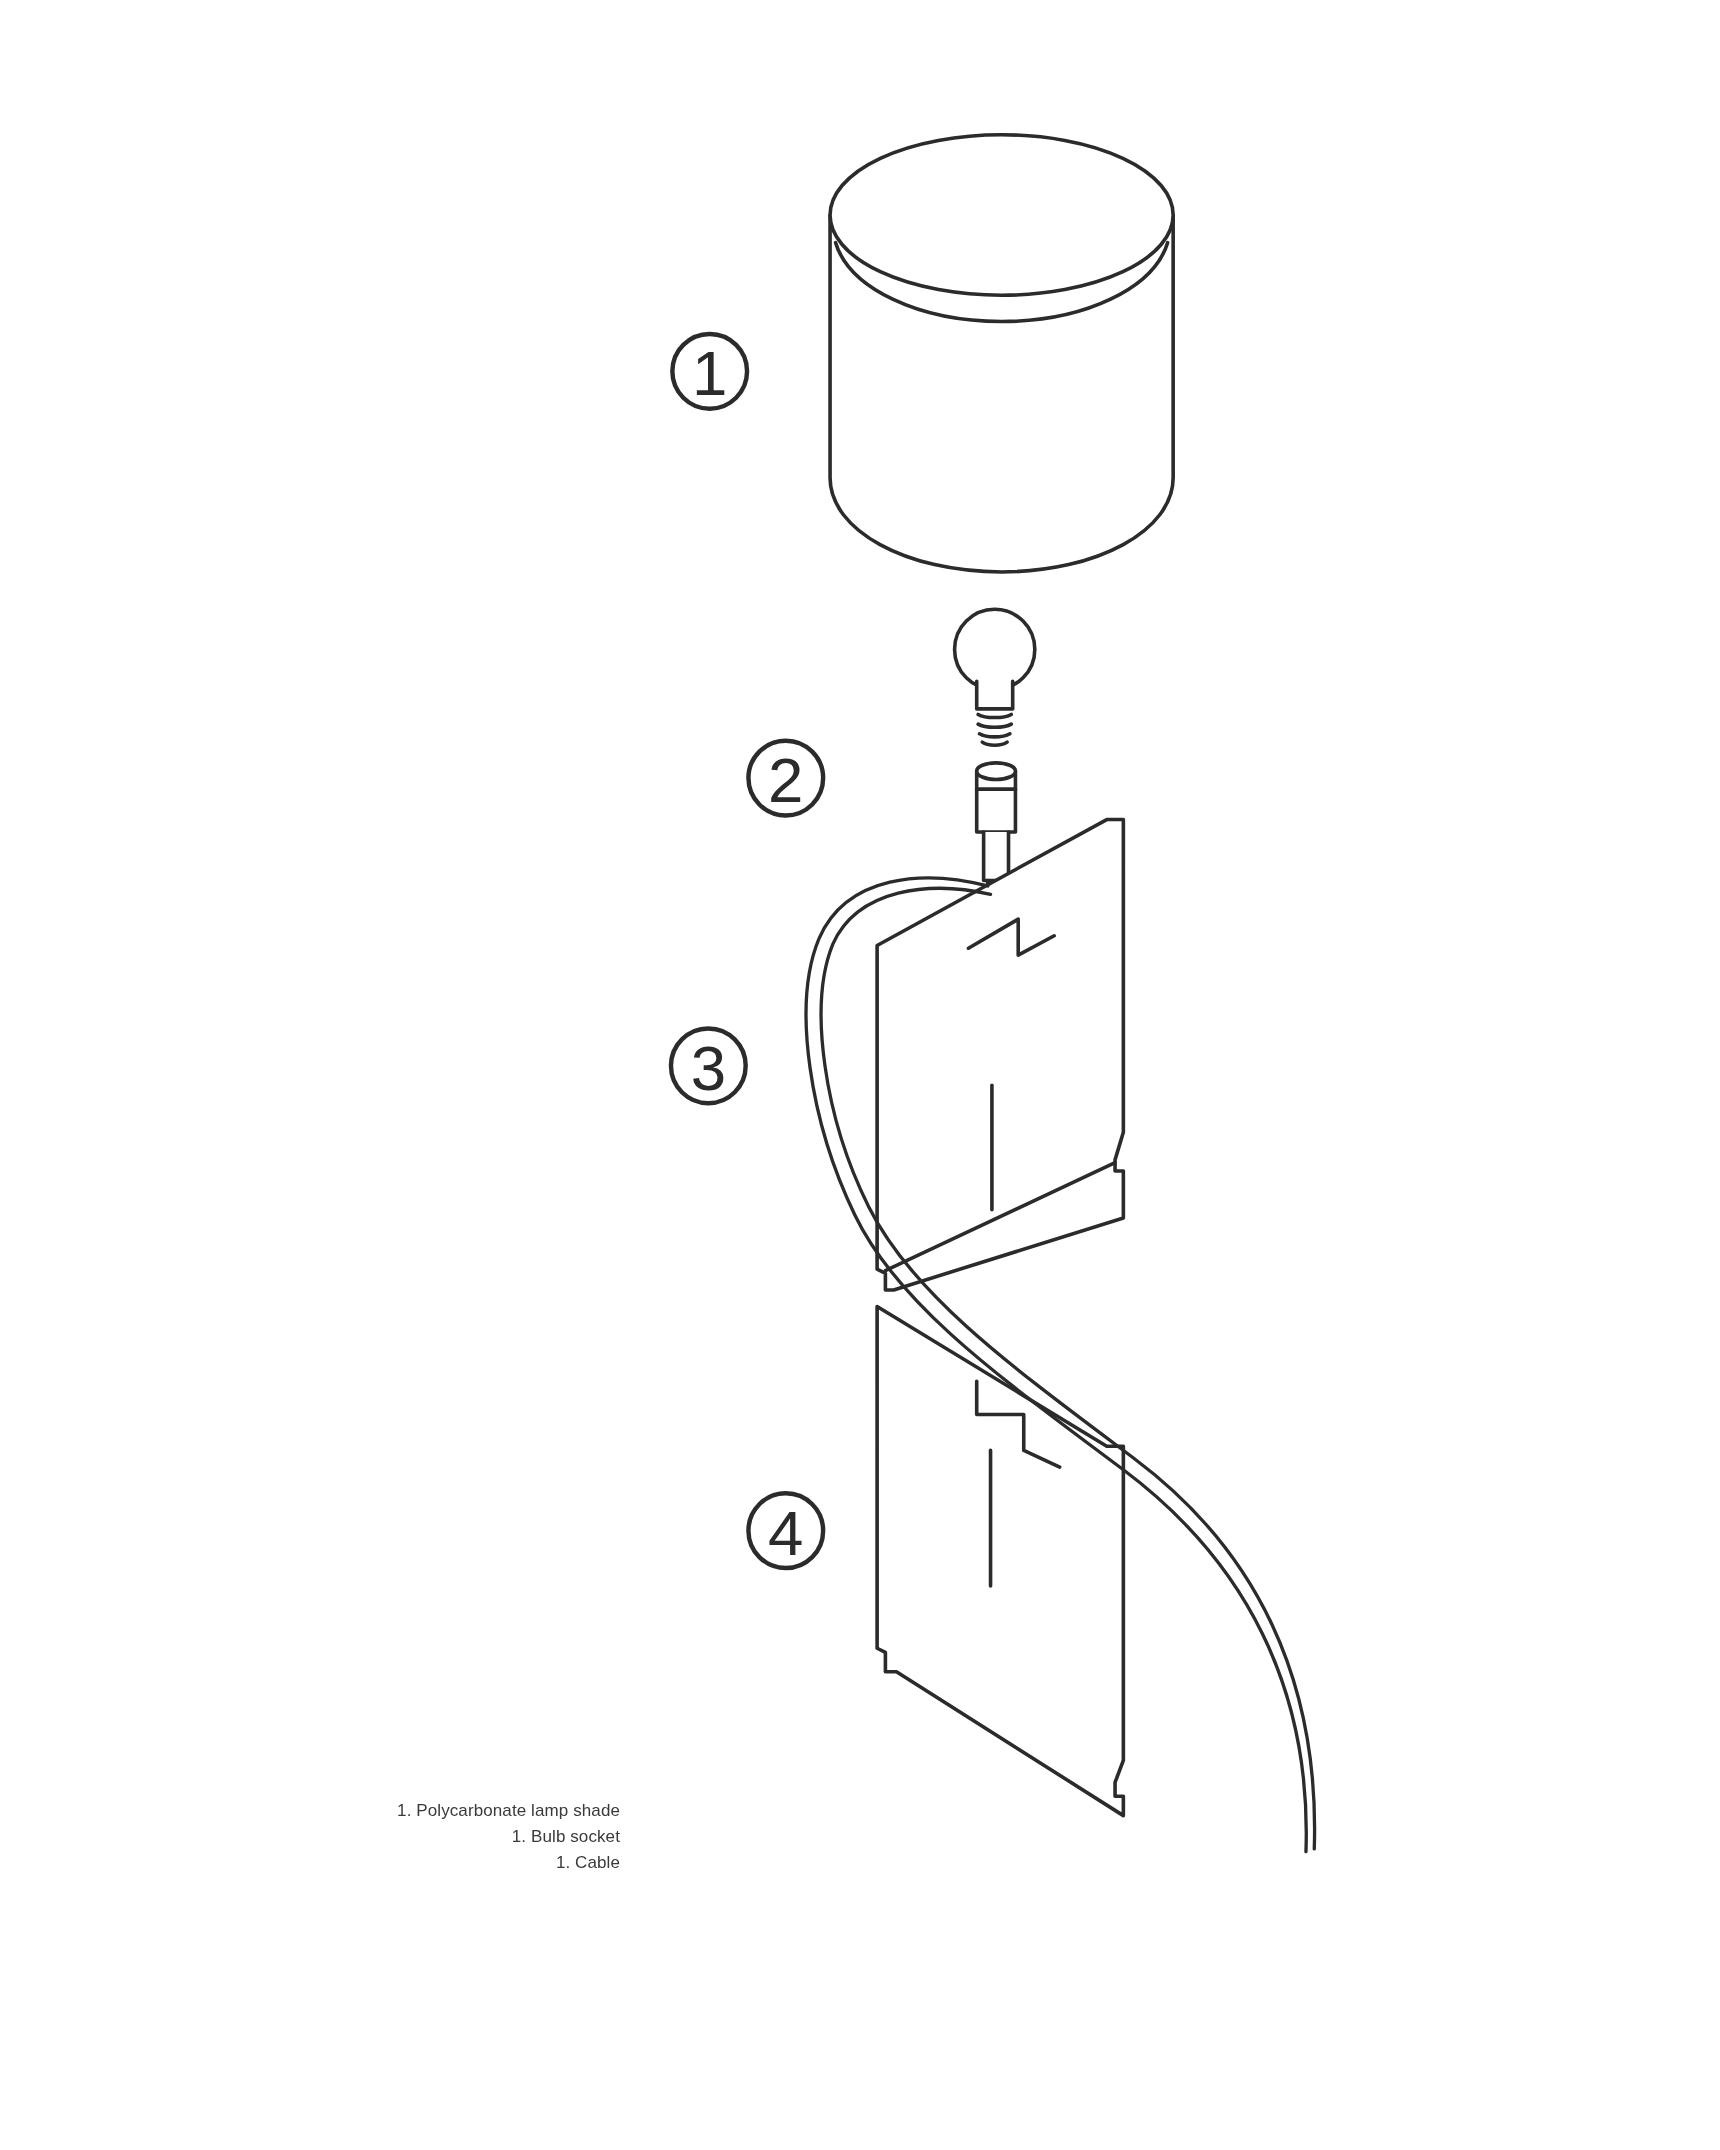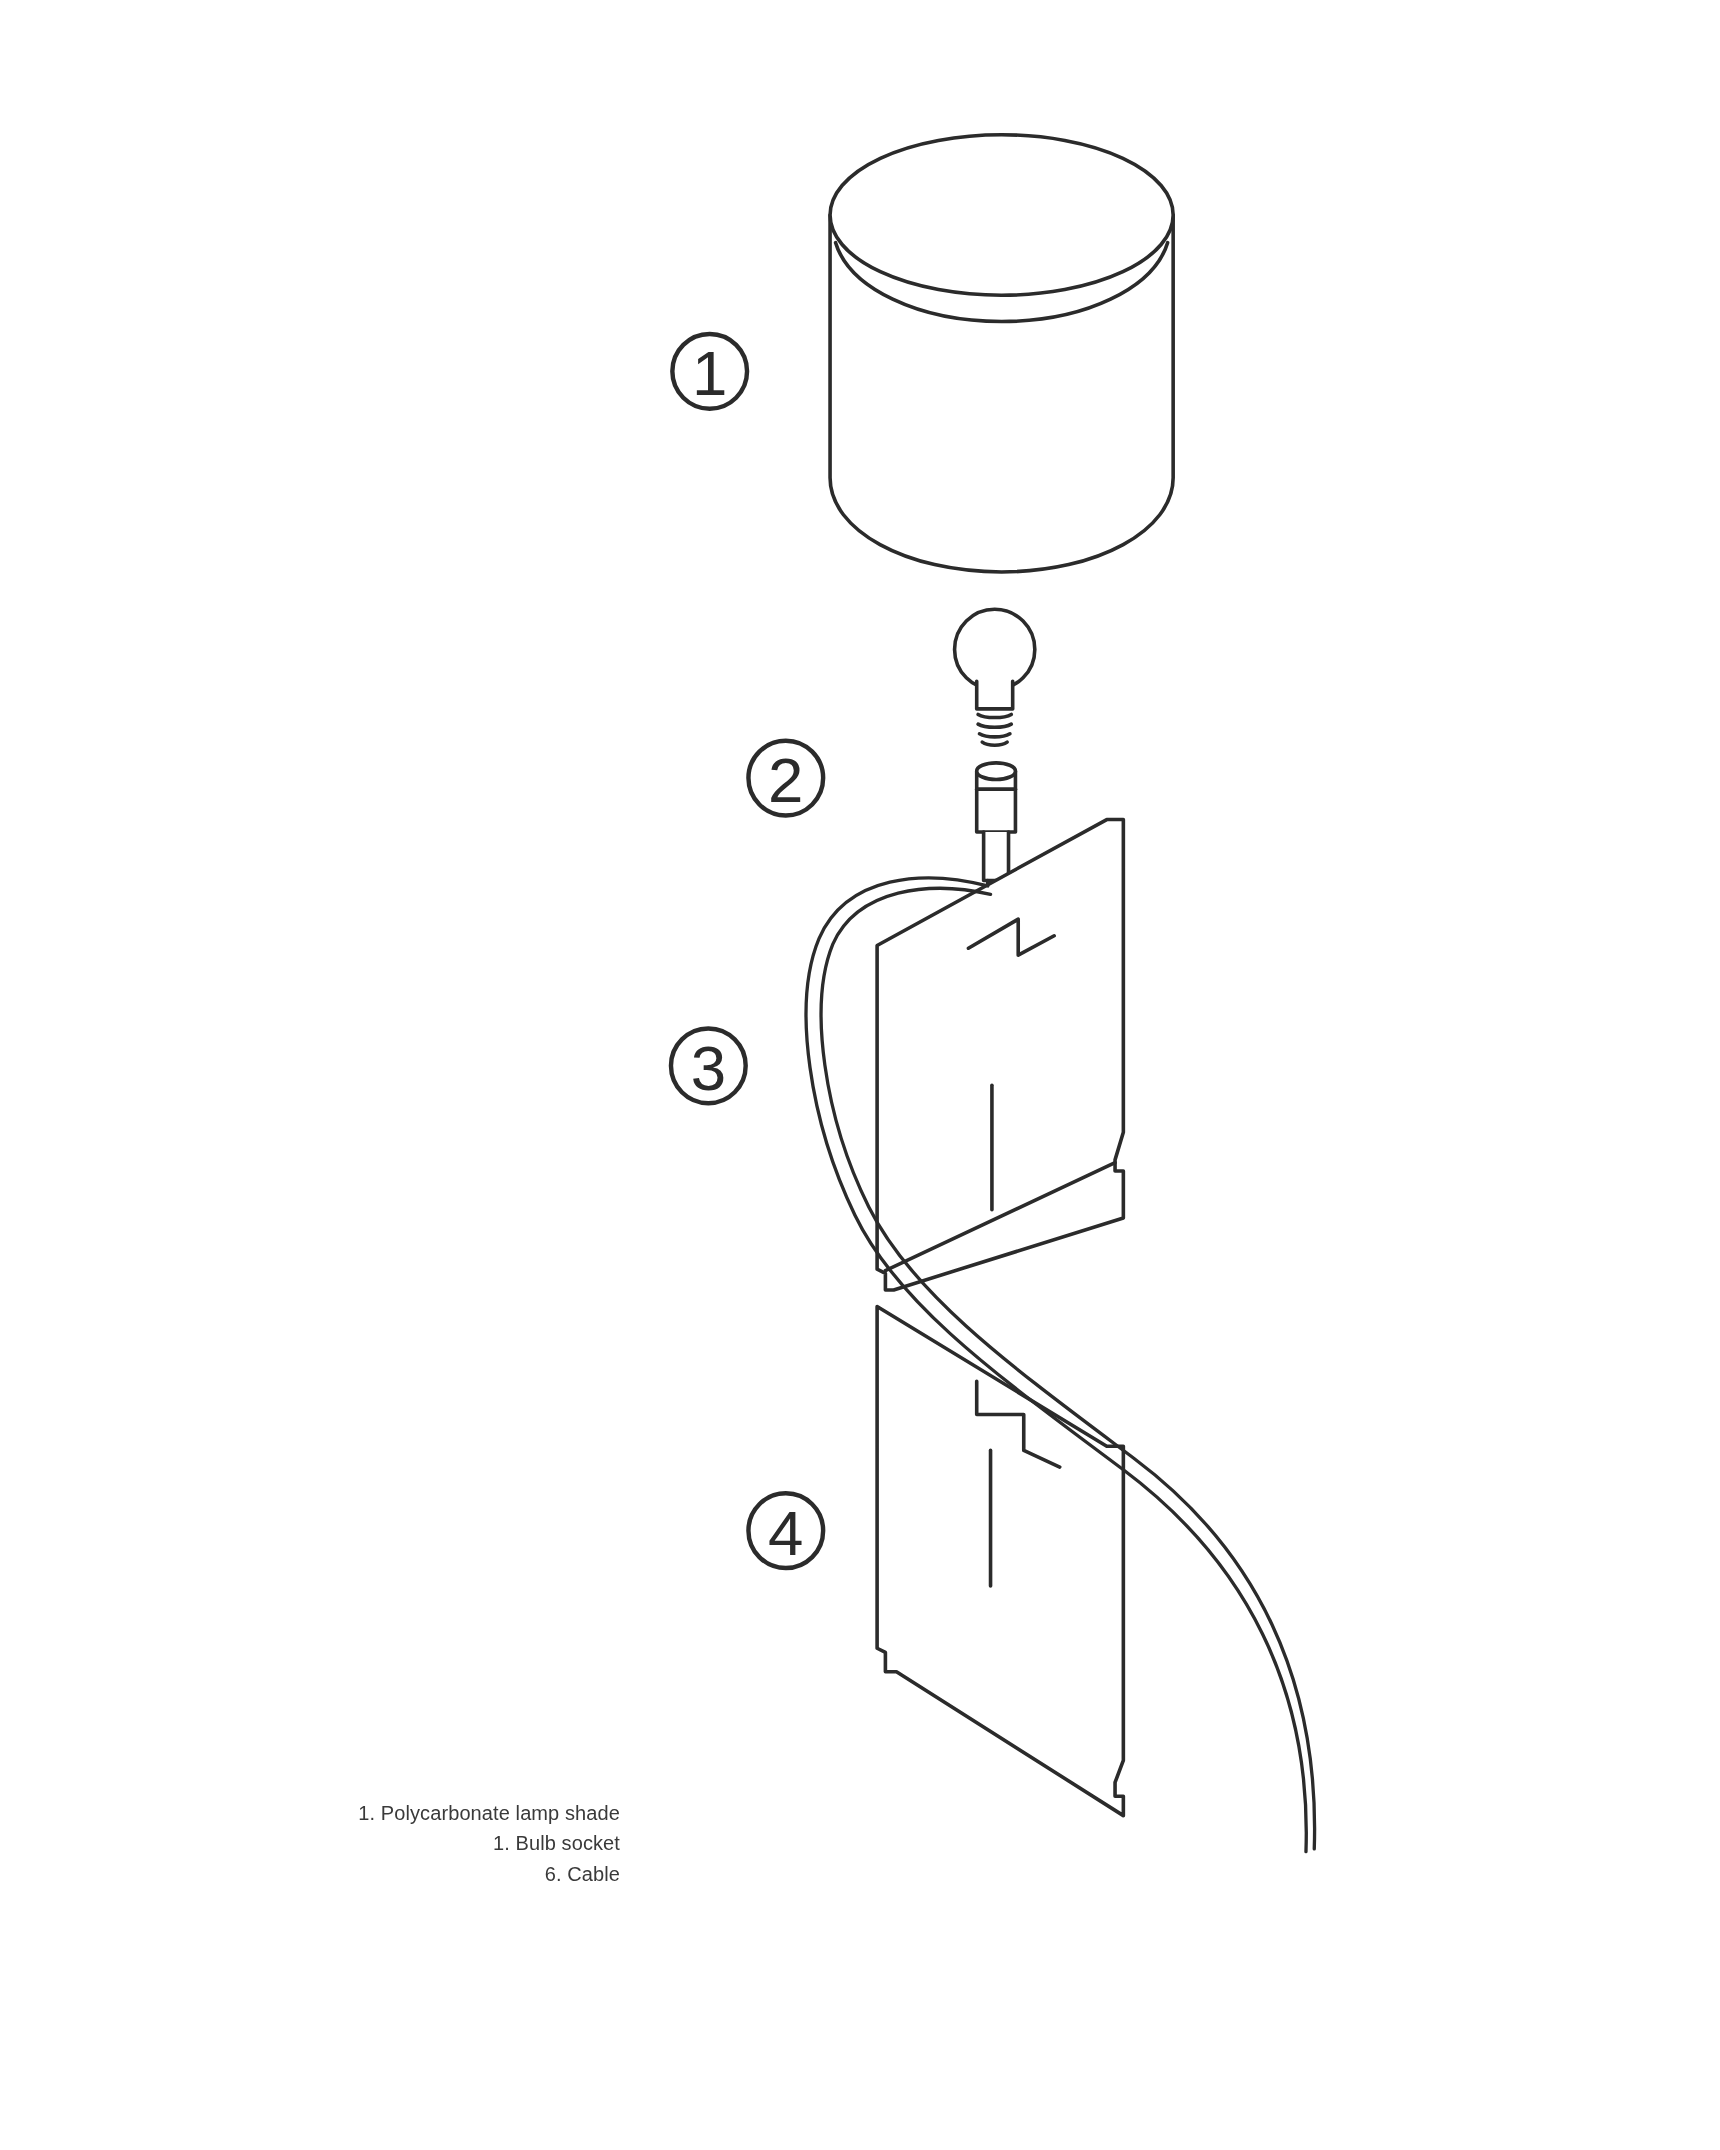--- a/index.html
+++ b/index.html
@@ -57,21 +57,21 @@
     stroke-width: 2.4;
     stroke-linecap: round;
   }
   .legend {
     position: absolute;
     left: 155px;
     top: 1798px;
     width: 465px;
     text-align: right;
     font-family: "Liberation Sans", sans-serif;
-    font-size: 20px;
+    font-size: 17px;
     line-height: 1.52;
     color: #3a3a3a;
     letter-spacing: 0.1px;
   }
   .legend-item {
     display: block;
     white-space: nowrap;
   }
   .legend-note {
     display: block;
@@ -181,17 +181,17 @@
     <g>
       <circle class="callout-circle" cx="568" cy="1106" r="27"></circle>
       <text class="callout-text" x="568" y="1107">4</text>
     </g>
 
   </svg>
 
   <div class="legend">
     <span class="legend-item">1. Polycarbonate lamp shade</span>
     <span class="legend-item">1. Bulb socket</span>
-    <span class="legend-item">6. Cable</span>
+    <span class="legend-item">1. Cable</span>
   </div>
 
 </div>
 
 
 </body></html>

